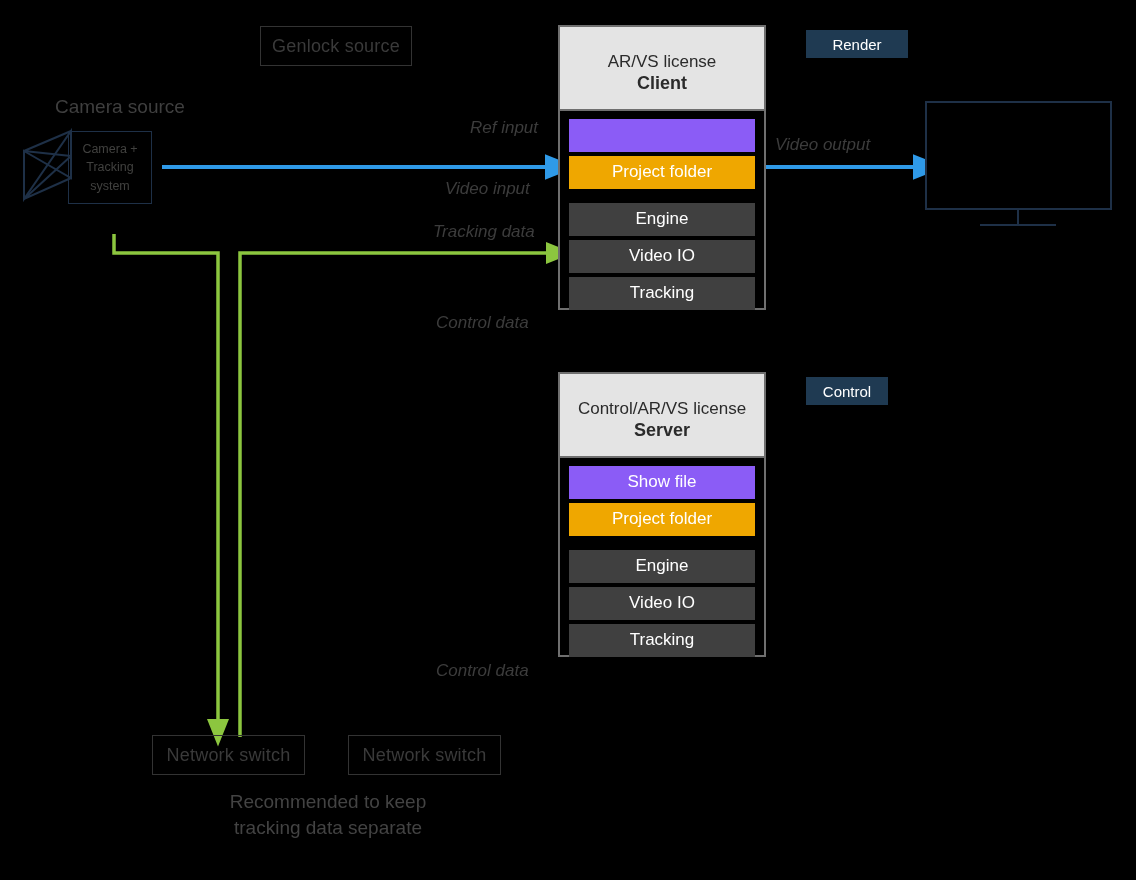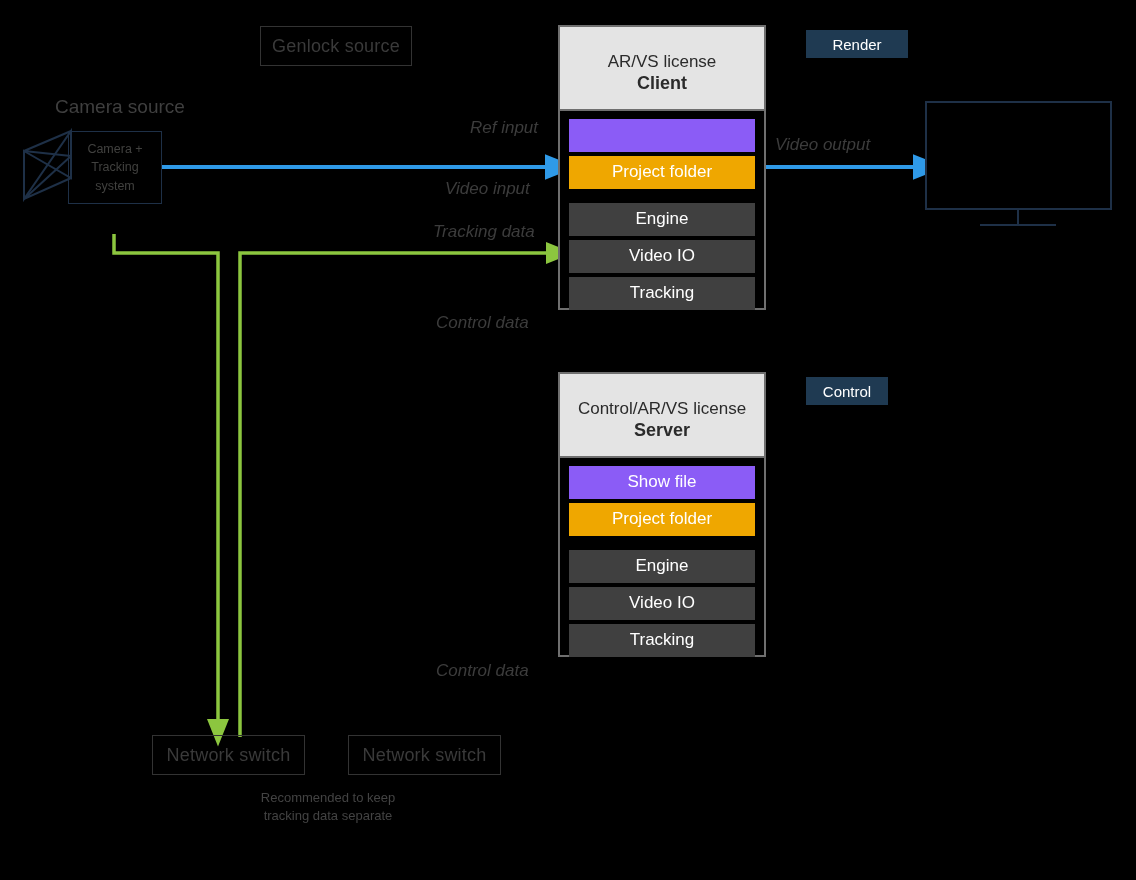--- a/index.html
+++ b/index.html
@@ -25,21 +25,21 @@
     color:#41413f;font-size:12.5px;line-height:1.45;
   }
   .caption{
     position:absolute;color:#3f3f3f;font-size:19px;white-space:nowrap;
   }
   .flow-label{
     position:absolute;color:#3c3c3c;font-size:17px;font-style:italic;
     white-space:nowrap;font-weight:500;
   }
   .note{
-    position:absolute;color:#434343;font-size:13px;text-align:center;
+    position:absolute;color:#434343;font-size:19px;text-align:center;
     line-height:1.35;white-space:pre-line;
   }
 
   
   .machine{
     position:absolute;box-sizing:border-box;
     border:2px solid #6f6f6f;background:#000;
   }
   .machine .hdr{
     background:#e4e4e4;color:#2b2b2b;text-align:center;
@@ -96,21 +96,21 @@
 
     <line x1="1018" y1="209" x2="1018" y2="224" stroke="#1e3047" stroke-width="2"></line>
     <line x1="980" y1="225" x2="1056" y2="225" stroke="#1e3047" stroke-width="2"></line>
 
     <path d="M71,131 L24,151 L24,199 L71,178 M71,156 L24,151 M71,156 L24,199" fill="none" stroke="#1e3047" stroke-width="2"></path>
     <path d="M24,151 L71,178 L71,131 L24,199 Z" fill="none" stroke="#1e3047" stroke-width="2"></path>
   </svg>
 
   <div class="caption" style="left:55px;top:96px;">Camera source</div>
 
-  <div class="camera-box" style="left:68px;top:131px;width:94px;height:73px;">
+  <div class="camera-box" style="left:68px;top:131px;width:84px;height:73px;">
     <span style="white-space:pre-line;">Camera +
 Tracking
 system</span>
   </div>
 
   <div class="outline-box" style="left:260px;top:26px;width:152px;height:40px;">
     <span>Genlock source</span>
   </div>
 
   <div class="flow-label" style="left:470px;top:118px;">Ref input</div>

